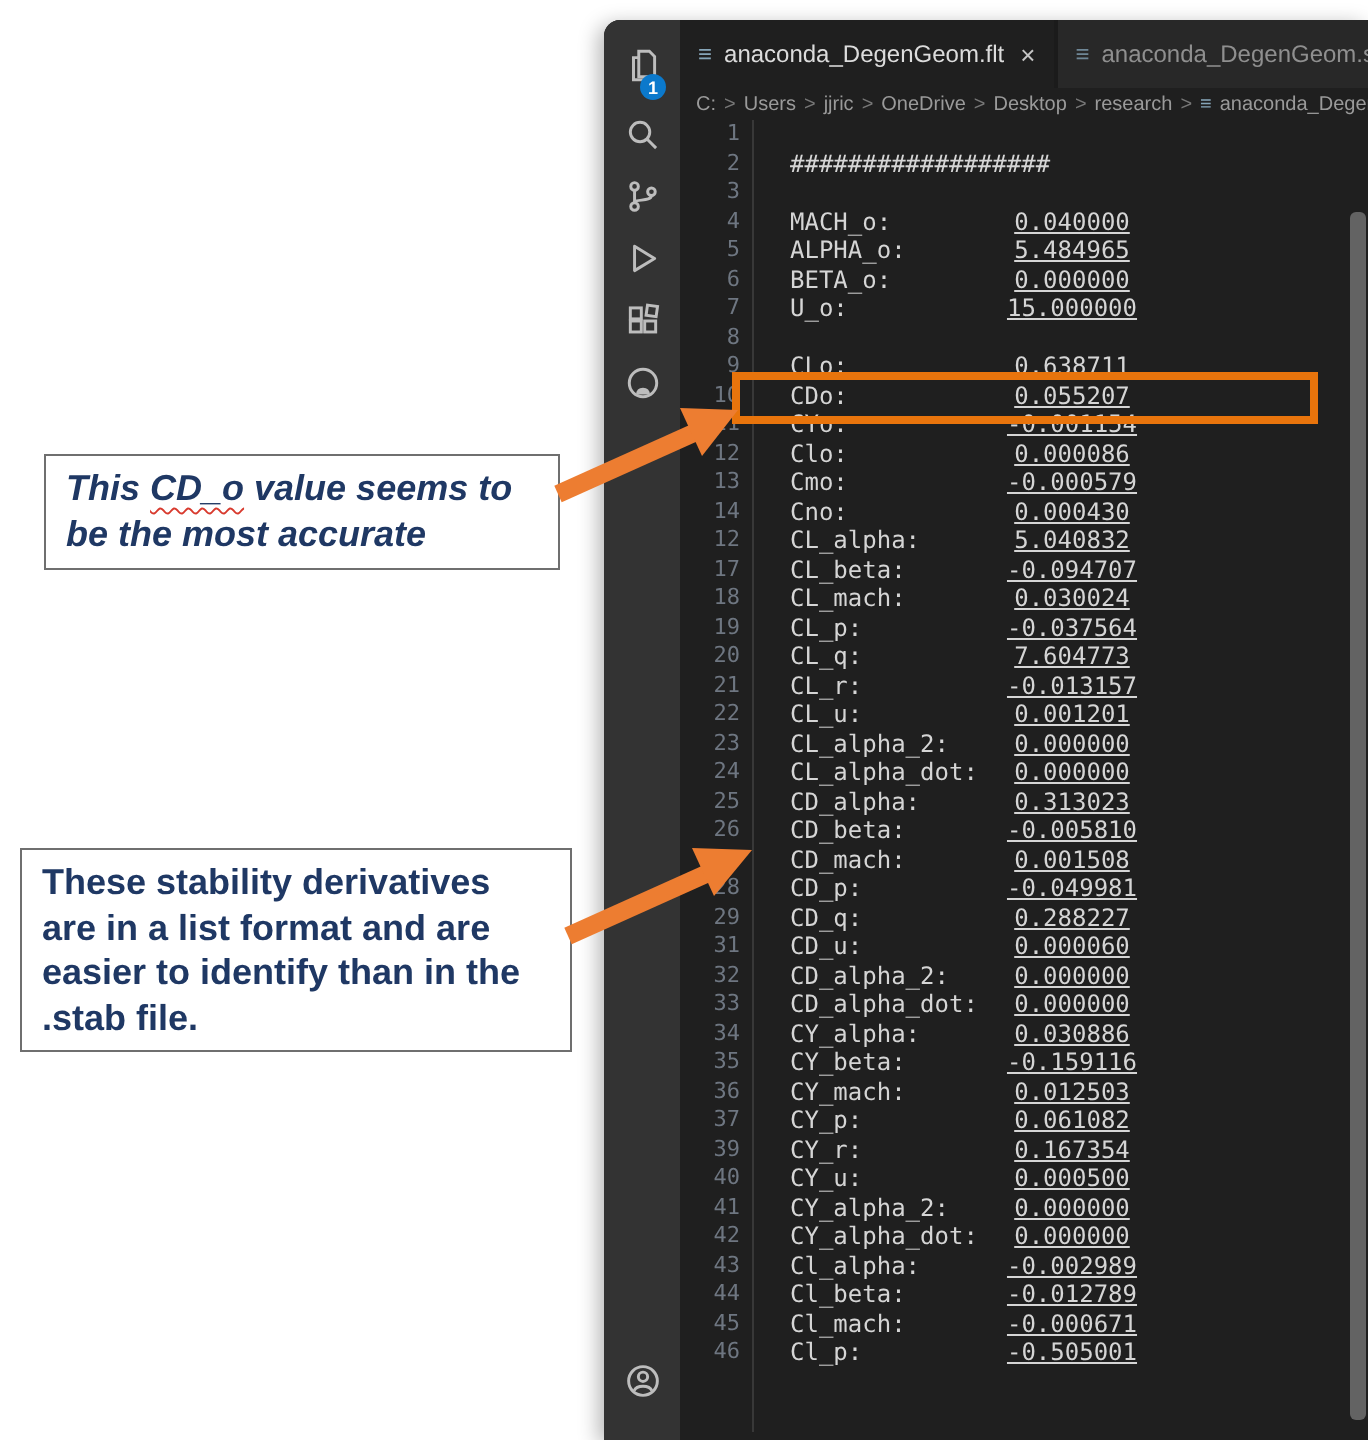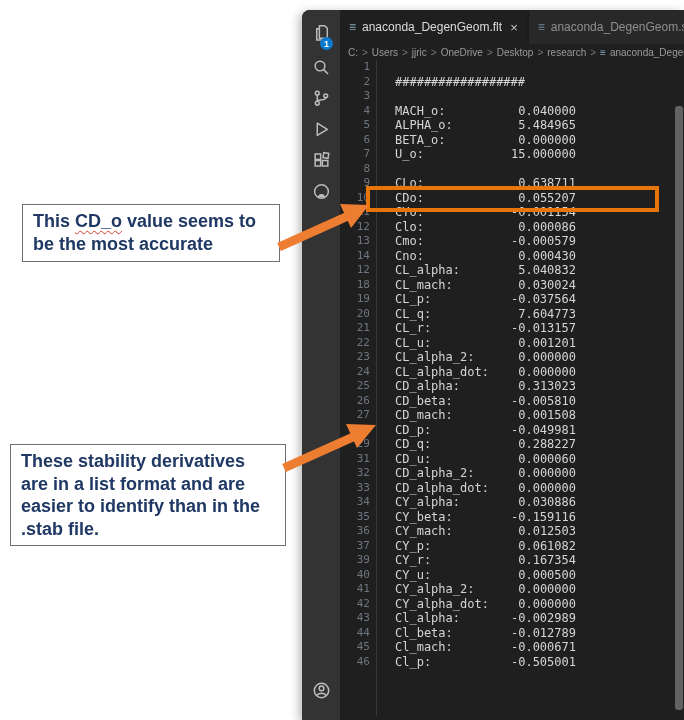--- a/index.html
+++ b/index.html
@@ -45,40 +45,40 @@
   .crumb-sep{color:#777;}
   .crumb-file-icon{color:#86a5b8;font-size:10px;}
 
   .code{
     position:absolute;left:38px;top:50px;right:0;height:680px;
     font-family:"DejaVu Sans Mono",monospace;font-size:12px;line-height:14.5px;color:#d5d5d5;
   }
   .row{height:14.5px;display:flex;white-space:pre;}
   .ln{flex:none;width:16px;margin-left:14px;text-align:right;color:#6e7681;font-size:11px;}
   .nm{flex:none;min-width:101px;margin-left:25px;}
-  .vl{flex:none;width:80px;text-align:right;}
+  .vl{flex:none;width:80px;text-align:center;text-decoration:underline;}
   .guide{position:absolute;left:74px;top:50px;bottom:4px;width:1px;background:#383838;}
 
   .hl-rect{
     position:absolute;left:64px;top:176px;width:293px;height:26px;
     border:4px solid #E8740C;box-sizing:border-box;z-index:3;
   }
   .minimap{
     position:absolute;right:1px;top:96px;width:8px;height:604px;
     background:#b5b5b5;opacity:.45;border-radius:3px;
   }
 
   
   .note{
     position:absolute;background:#fff;border:1px solid #6f6f6f;
     color:var(--navy);font-weight:bold;font-size:18px;line-height:23px;
     padding:5px 10px;z-index:4;
   }
-  #note1{left:22px;top:204px;width:236px;}
-  #note2{left:10px;top:444px;width:254px;line-height:22.5px;}
+  #note1{left:22px;top:227px;width:236px;font-style:italic;}
+  #note2{left:10px;top:424px;width:254px;line-height:22.5px;}
   .misspell{
     text-decoration:underline wavy #d83a2e;
     text-decoration-thickness:1px;text-underline-offset:3px;
   }
   .arrows{position:absolute;left:0;top:0;width:684px;height:720px;pointer-events:none;z-index:5;}
   .arrows line{stroke:var(--accent);stroke-width:9;}
   .arrows polygon{fill:var(--accent);}
 </style>
 </head>
 <body>
@@ -176,20 +176,21 @@
       <div class="row"><span class="ln">6</span><span class="nm">BETA_o:</span><span class="vl">0.000000</span></div>
       <div class="row"><span class="ln">7</span><span class="nm">U_o:</span><span class="vl">15.000000</span></div>
       <div class="row"><span class="ln">8</span><span class="nm"></span><span class="vl"></span></div>
       <div class="row"><span class="ln">9</span><span class="nm">CLo:</span><span class="vl">0.638711</span></div>
       <div class="row"><span class="ln">10</span><span class="nm">CDo:</span><span class="vl">0.055207</span></div>
       <div class="row"><span class="ln">11</span><span class="nm">CYo:</span><span class="vl">-0.001154</span></div>
       <div class="row"><span class="ln">12</span><span class="nm">Clo:</span><span class="vl">0.000086</span></div>
       <div class="row"><span class="ln">13</span><span class="nm">Cmo:</span><span class="vl">-0.000579</span></div>
       <div class="row"><span class="ln">14</span><span class="nm">Cno:</span><span class="vl">0.000430</span></div>
       <div class="row"><span class="ln">12</span><span class="nm">CL_alpha:</span><span class="vl">5.040832</span></div>
+      <div class="row"><span class="ln">17</span><span class="nm">CL_beta:</span><span class="vl">-0.094707</span></div>
       <div class="row"><span class="ln">18</span><span class="nm">CL_mach:</span><span class="vl">0.030024</span></div>
       <div class="row"><span class="ln">19</span><span class="nm">CL_p:</span><span class="vl">-0.037564</span></div>
       <div class="row"><span class="ln">20</span><span class="nm">CL_q:</span><span class="vl">7.604773</span></div>
       <div class="row"><span class="ln">21</span><span class="nm">CL_r:</span><span class="vl">-0.013157</span></div>
       <div class="row"><span class="ln">22</span><span class="nm">CL_u:</span><span class="vl">0.001201</span></div>
       <div class="row"><span class="ln">23</span><span class="nm">CL_alpha_2:</span><span class="vl">0.000000</span></div>
       <div class="row"><span class="ln">24</span><span class="nm">CL_alpha_dot:</span><span class="vl">0.000000</span></div>
       <div class="row"><span class="ln">25</span><span class="nm">CD_alpha:</span><span class="vl">0.313023</span></div>
       <div class="row"><span class="ln">26</span><span class="nm">CD_beta:</span><span class="vl">-0.005810</span></div>
       <div class="row"><span class="ln">27</span><span class="nm">CD_mach:</span><span class="vl">0.001508</span></div>

